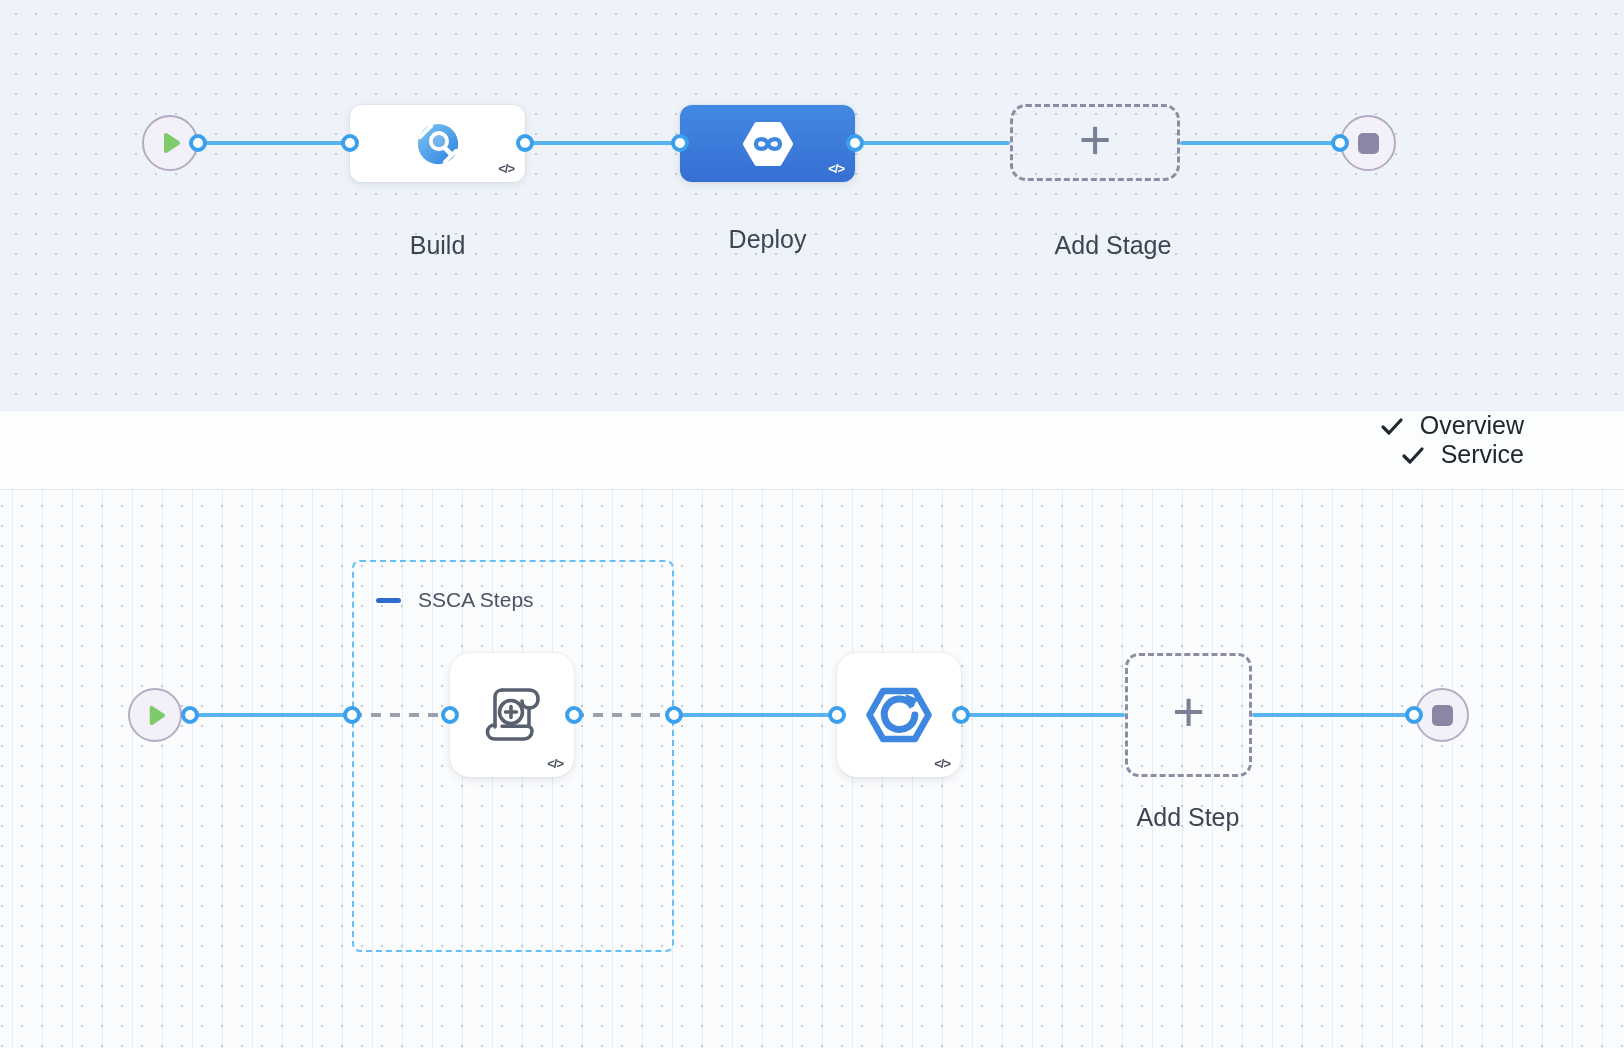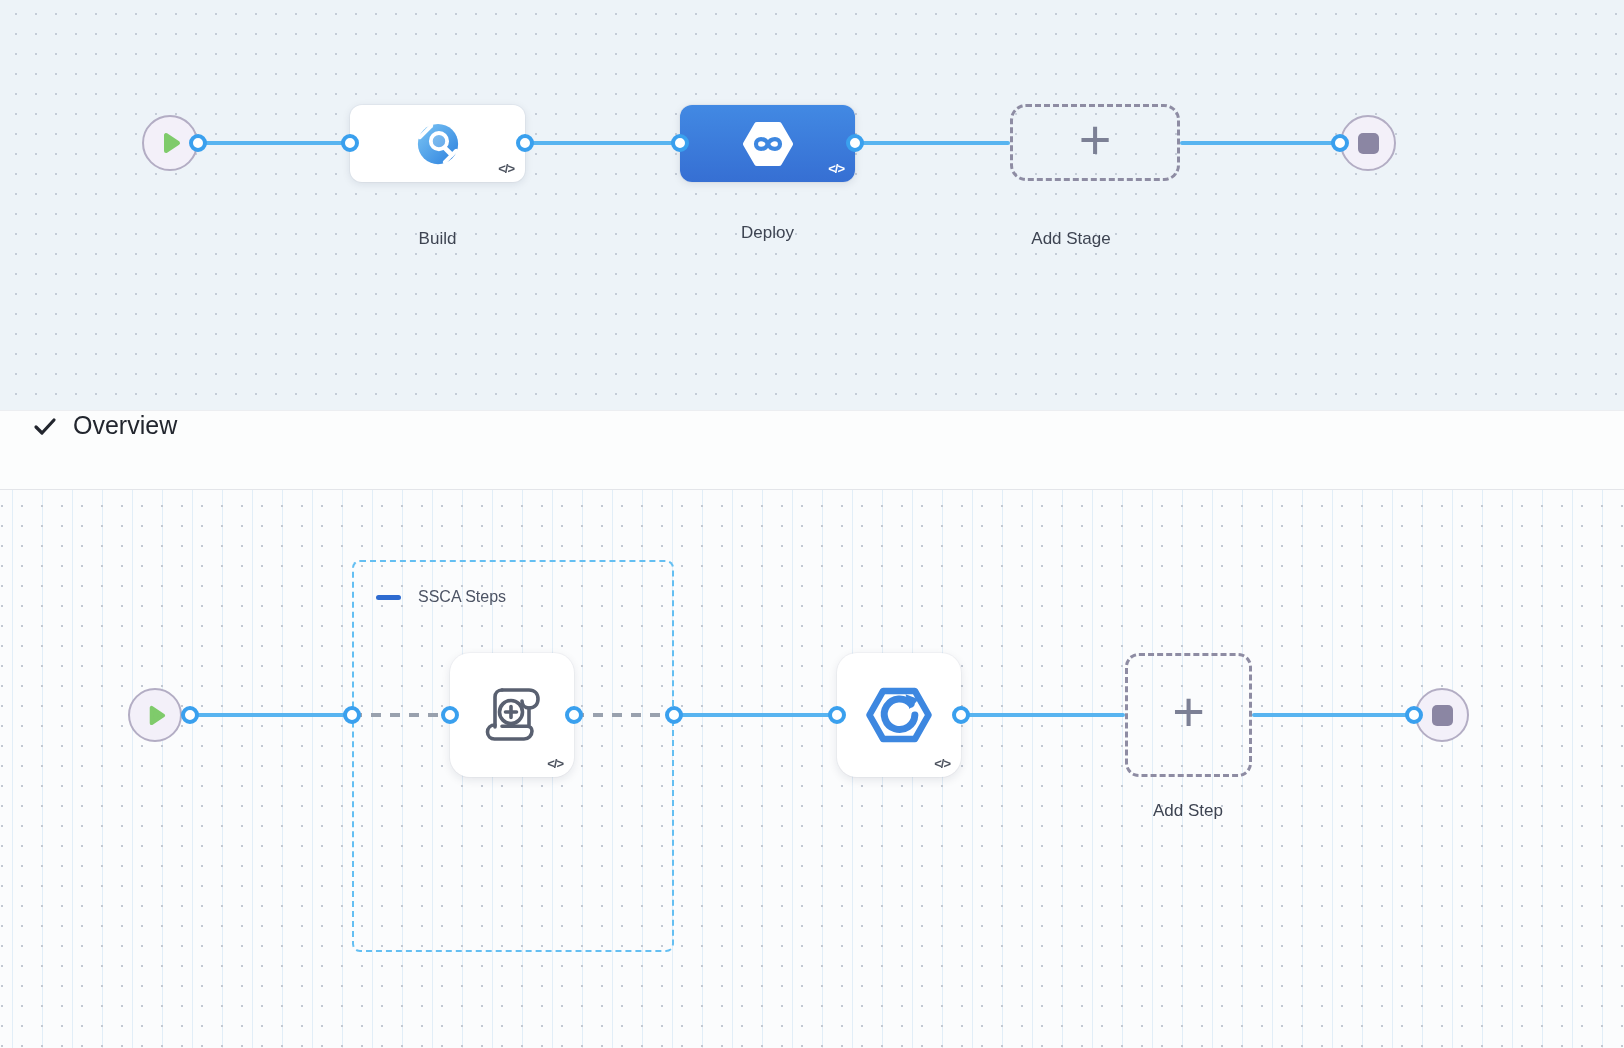--- a/index.html
+++ b/index.html
@@ -35,37 +35,37 @@
     display:flex;align-items:center;justify-content:center;z-index:4;}
   .stage-card.selected{background:linear-gradient(180deg,#4289e3,#366fd3);}
   .step-card{position:absolute;width:124px;height:124px;background:#fff;border-radius:20px;
     box-shadow:0 3px 10px rgba(20,30,60,.10),0 0 0 1px rgba(20,30,60,.03);
     display:flex;align-items:center;justify-content:center;z-index:4;}
   .code-badge{position:absolute;right:11px;bottom:6px;font-size:13px;letter-spacing:-1px;color:#4c525e;font-weight:700;}
   .code-badge.light{color:#fff;}
   .add-box{position:absolute;border:3px dashed #8e8ca3;border-radius:16px;box-sizing:border-box;
     display:flex;align-items:center;justify-content:center;z-index:4;background:transparent;}
   .plus-glyph{font-size:56px;font-weight:200;color:#7c8095;line-height:1;margin-top:-6px;}
-  .node-label{position:absolute;text-align:center;font-size:17px;color:#3e4452;z-index:3;line-height:1.55;}
+  .node-label{position:absolute;text-align:center;font-size:25px;color:#3e4452;z-index:3;line-height:1.55;}
 
   
   .tabbar{position:absolute;left:0;top:410px;width:1624px;height:80px;background:#fcfdfd;
     border-top:1px solid #eceef1;border-bottom:1px solid #e3e5e9;box-sizing:border-box;
-    display:flex;align-items:flex-start;padding-left:32px;flex-direction:column;}
+    display:flex;align-items:flex-end;padding-left:32px;flex-direction:column;}
   .tab{position:relative;display:flex;align-items:center;gap:15px;margin-right:100px;cursor:pointer;}
   .tab-label{font-size:25px;color:#22262e;}
   .tab.active .tab-label{font-weight:700;}
   .tab.active .tab-underline{position:absolute;left:-6px;right:-72px;bottom:0;height:5px;background:#3b74d3;border-radius:3px 3px 0 0;}
 
   
   .step-group{position:absolute;left:352px;top:70px;width:322px;height:392px;
     border:2px dashed #64bff2;border-radius:8px;box-sizing:border-box;z-index:1;}
   .group-header{position:absolute;left:22px;top:26px;display:flex;align-items:center;gap:17px;}
   .collapse-minus{width:25px;height:5px;border-radius:3px;background:#2e6bd0;}
-  .group-title{font-size:16px;color:#4c5364;}
+  .group-title{font-size:21px;color:#4c5364;}
 </style>
 </head>
 <body>
 
 <div class="stage-wrap">
 
   <div class="canvas-top">
 
     <div class="connector" style="left:198px;top:141px;width:152px;"></div>
     <div class="connector" style="left:525px;top:141px;width:155px;"></div>
@@ -101,40 +101,46 @@
         <polygon points="4,26 15,7 37,7 48,26 37,45 15,45" fill="#fff" stroke="#fff" stroke-width="6" stroke-linejoin="round"></polygon>
         <path d="M14 26 c0,-6.5 9.5,-6.5 12,0 c2.5,6.5 12,6.5 12,0 c0,-6.5 -9.5,-6.5 -12,0 c-2.5,6.5 -12,6.5 -12,0" fill="none" stroke="#3d87e0" stroke-width="4.2" stroke-linecap="round"></path>
       </svg>
       <span class="code-badge light">&lt;/&gt;</span>
     </div>
     <div class="node-label" style="left:680px;top:220px;width:175px;">Deploy</div>
 
     <div class="add-box" style="left:1010px;top:104px;width:170px;height:77px;">
       <span class="plus-glyph">+</span>
     </div>
-    <div class="node-label" style="left:986px;top:226px;width:170px;">Add Stage</div>
+    <div class="node-label" style="left:1028px;top:226px;width:170px;">Add Stage</div>
 
     <div class="terminal-node" style="left:1340px;top:115px;width:56px;height:56px;">
       <div class="stop-square"></div>
     </div>
 
     <div class="port" style="left:189px;top:134px;"></div>
     <div class="port" style="left:341px;top:134px;"></div>
     <div class="port" style="left:516px;top:134px;"></div>
     <div class="port" style="left:671px;top:134px;"></div>
     <div class="port" style="left:846px;top:134px;"></div>
     <div class="port" style="left:1331px;top:134px;"></div>
   </div>
 
   <div class="tabbar">
     <div class="tab">
       <svg width="26" height="26" viewBox="0 0 26 26">
           <path d="M4 14 l6 6 l12 -13" stroke="#22262e" stroke-width="3.2" fill="none" stroke-linecap="round" stroke-linejoin="round"></path>
         </svg>
       <span class="tab-label">Overview</span>
+    </div>
+    <div class="tab">
+      <svg width="26" height="26" viewBox="0 0 26 26">
+          <path d="M4 14 l6 6 l12 -13" stroke="#22262e" stroke-width="3.2" fill="none" stroke-linecap="round" stroke-linejoin="round"></path>
+        </svg>
+      <span class="tab-label">Service</span>
     </div>
   </div>
 
   <div class="canvas-bottom">
 
     <div class="step-group">
       <div class="group-header">
         <span class="collapse-minus"></span>
         <span class="group-title">SSCA Steps</span>
       </div>

